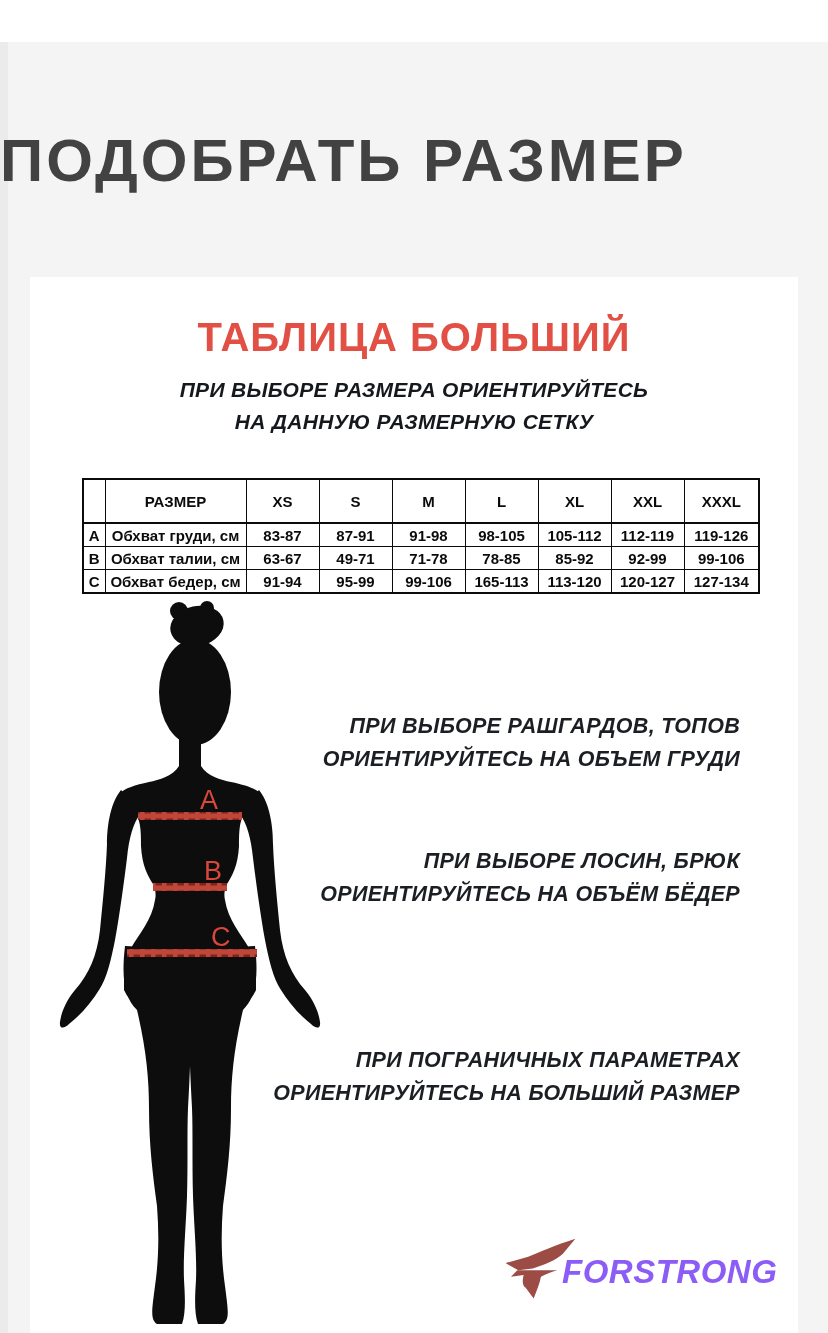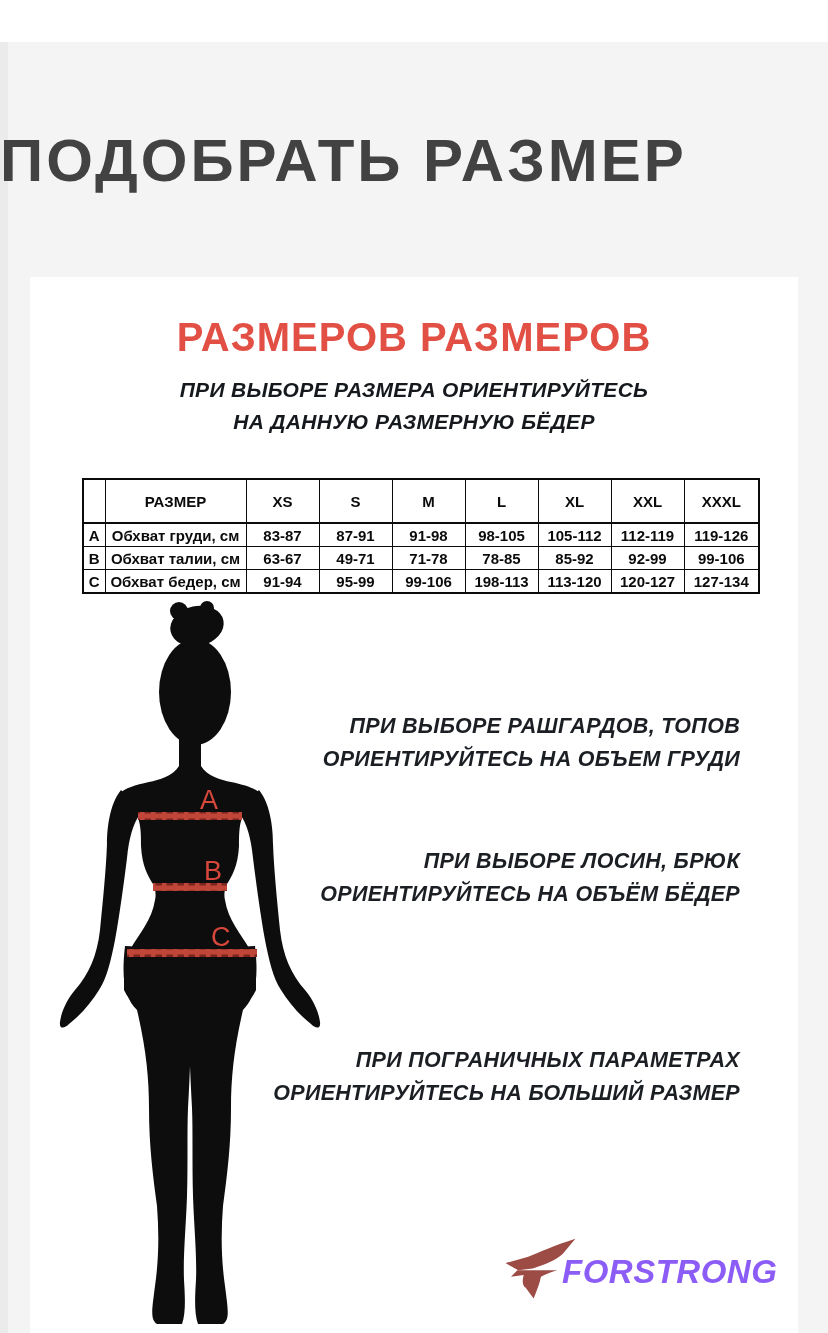--- a/index.html
+++ b/index.html
@@ -62,25 +62,25 @@
 <body>
 
 <div class="canvas">
   <div class="top-strip"></div>
   <div class="left-edge"></div>
 
   <div class="page-title">ПОДОБРАТЬ РАЗМЕР</div>
 
   <div class="card">
 
-    <div class="card-heading">РАЗМЕРОВ РАЗМЕРОВ</div>
+    <div class="card-heading">ТАБЛИЦА БОЛЬШИЙ</div>
 
     <div class="card-subtitle">
       <div>ПРИ ВЫБОРЕ РАЗМЕРА ОРИЕНТИРУЙТЕСЬ</div>
-      <div>НА ДАННУЮ РАЗМЕРНУЮ БЁДЕР</div>
+      <div>НА ДАННУЮ РАЗМЕРНУЮ СЕТКУ</div>
     </div>
 
     <table class="size-table">
       <colgroup>
         <col style="width:22px">
           <col style="width:141px">
         <col style="width:73px">
           <col style="width:73px">
           <col style="width:73px">
         <col style="width:73px">
@@ -123,21 +123,21 @@
           <td>85-92</td>
           <td>92-99</td>
           <td>99-106</td>
         </tr>
         <tr>
           <td>C</td>
           <td>Обхват бедер, см</td>
           <td>91-94</td>
           <td>95-99</td>
           <td>99-106</td>
-          <td>198-113</td>
+          <td>165-113</td>
           <td>113-120</td>
           <td>120-127</td>
           <td>127-134</td>
         </tr>
       </tbody>
     </table>
 
     <div class="figure-wrap">
       <svg width="280" height="733" viewBox="0 0 280 733" xmlns="http://www.w3.org/2000/svg">
         <defs>

